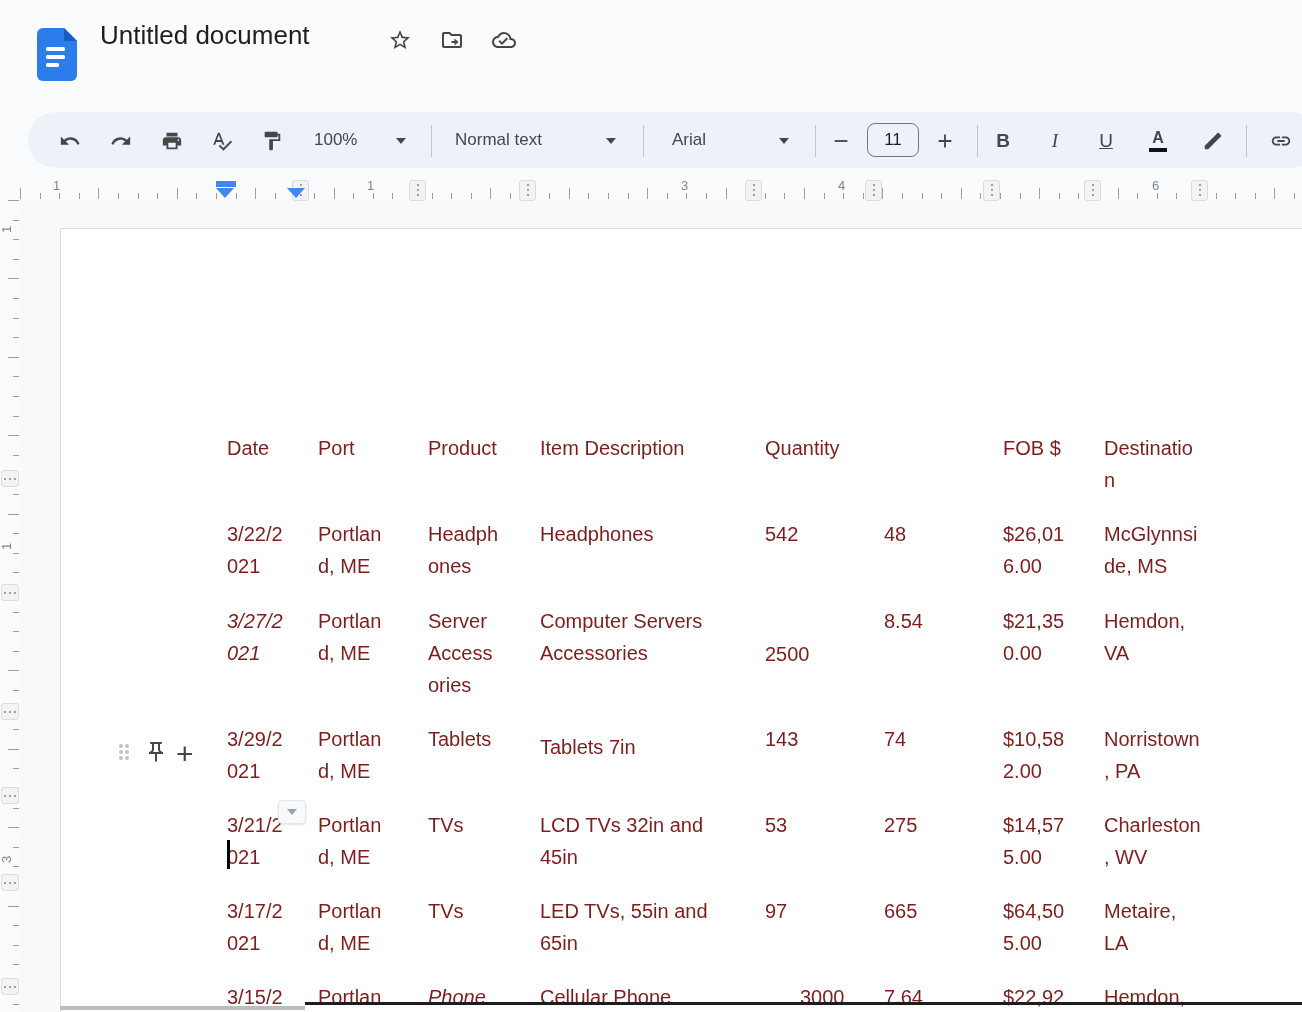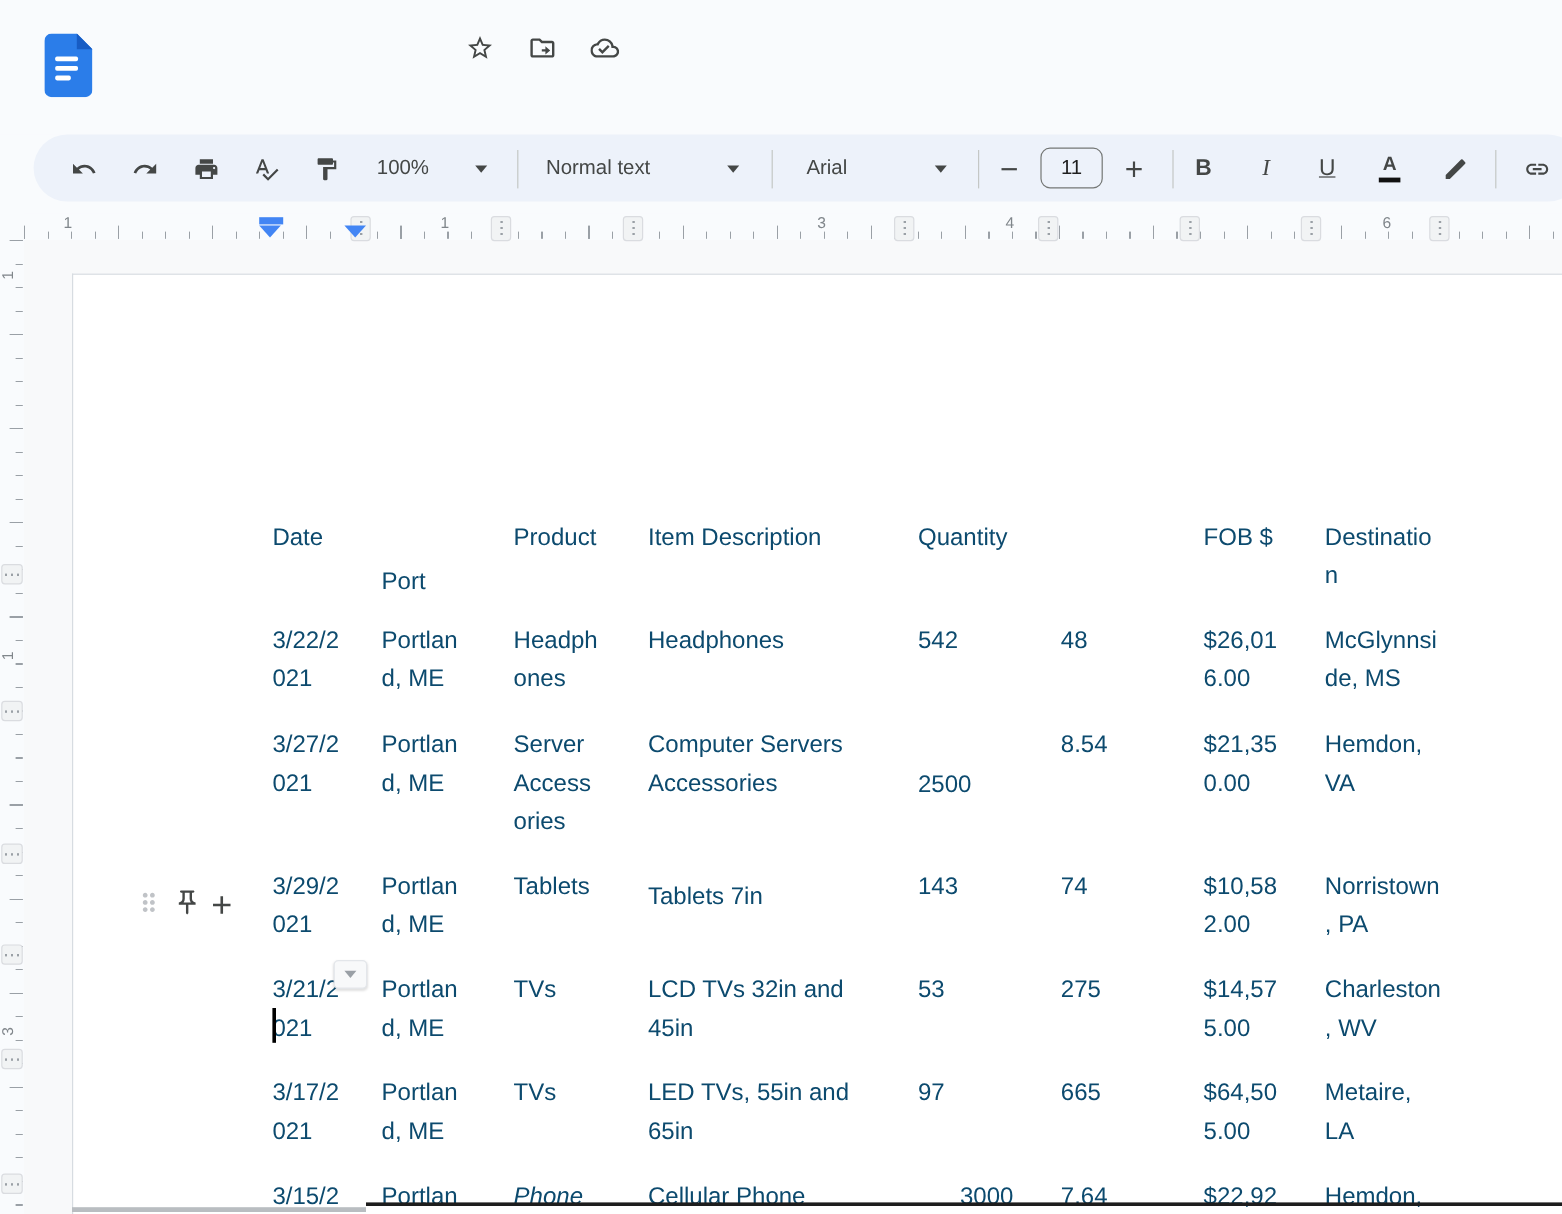--- a/index.html
+++ b/index.html
@@ -53,21 +53,21 @@
   .row-marker .grip{width:13px;height:2px;
       background:repeating-linear-gradient(to right,#9aa0a6 0 2px,transparent 2px 5px);}
   .ind-bar{position:absolute;left:216px;top:181px;width:20px;height:6px;background:#4285f4;z-index:5;}
   .ind-tri{position:absolute;width:0;height:0;border-left:9px solid transparent;
       border-right:9px solid transparent;border-top:10px solid #4285f4;z-index:5;}
   
   .canvas{position:absolute;left:20px;top:200px;width:1282px;height:812px;background:#f8f9fa;}
   .page{position:absolute;left:60px;top:228px;width:1242px;height:784px;background:#ffffff;
         border-left:1px solid #d7dce1;border-top:1px solid #d7dce1;box-sizing:border-box;}
   .doc-overlay{position:absolute;left:0;top:0;width:1302px;height:1012px;z-index:5;pointer-events:none;}
-  .cell{position:absolute;font-size:20px;line-height:32px;color:#0c4a6e;white-space:pre-line;
+  .cell{position:absolute;font-size:20px;line-height:32px;color:#7f1d1d;white-space:pre-line;
         pointer-events:auto;}
   
   .row-controls{position:absolute;left:112px;top:738px;display:flex;align-items:center;gap:8px;z-index:6;}
   .drag-dots svg{width:24px;height:28px;fill:#c0c3c7;}
   .pin-btn svg{width:24px;height:26px;fill:#444746;}
   .plus-btn{font-size:30px;color:#444746;font-weight:300;line-height:26px;}
   .cell-dd{position:absolute;left:278px;top:800px;width:26px;height:22px;background:#f8f9fa;
       border:1px solid #e3e6ea;border-radius:4px;box-shadow:0 1px 2px rgba(0,0,0,.12);z-index:7;
       display:flex;align-items:center;justify-content:center;}
   .cell-dd .tri{width:0;height:0;border-left:5px solid transparent;border-right:5px solid transparent;
@@ -82,20 +82,21 @@
 <div class="screen">
 
   <div class="topbar">
     <svg class="docs-logo" viewBox="0 0 40 53">
       <path fill="#2b7de9" d="M0 6a6 6 0 0 1 6-6h21l13 13v34a6 6 0 0 1-6 6H6a6 6 0 0 1-6-6z"></path>
       <path fill="#175cc4" d="M27 0l13 13H27z"></path>
       <rect x="9" y="19" width="19" height="4" rx="1.5" fill="#fff"></rect>
       <rect x="9" y="27" width="19" height="4" rx="1.5" fill="#fff"></rect>
       <rect x="9" y="35" width="13" height="4" rx="1.5" fill="#fff"></rect>
     </svg>
+    <div class="doc-title">Untitled document</div>
     <div class="title-icon" style="left:386px">
       <svg viewBox="0 0 24 24">
           <path d="M22 9.24l-7.19-.62L12 2 9.19 8.63 2 9.24l5.46 4.73L5.82 21 12 17.27 18.18 21l-1.63-7.03L22 9.24zM12 15.4l-3.76 2.27 1-4.28-3.32-2.88 4.38-.38L12 6.1l1.71 4.04 4.38.38-3.32 2.88 1 4.28L12 15.4z"></path>
         </svg>
     </div>
     <div class="title-icon" style="left:438px">
       <svg viewBox="0 0 24 24">
           <path d="M20 6h-8l-2-2H4c-1.1 0-2 .9-2 2v12c0 1.1.9 2 2 2h16c1.1 0 2-.9 2-2V8c0-1.1-.9-2-2-2zm0 12H4V6h5.17l2 2H20v10zm-8.5-3h3v2.5L18.5 14 14.5 10.5V13h-3v2z"></path>
         </svg>
     </div>
@@ -190,41 +191,41 @@
     <div class="ticks-min"></div>
   </div>
   <div class="ind-bar"></div>
   <div class="ind-tri" style="left:216px;top:188px"></div>
   <div class="ind-tri" style="left:287px;top:188px"></div>
 
   <div class="canvas"></div>
   <div class="page"></div>
   <div class="doc-overlay">
       <div class="cell" style="left: 227px; top: 432px; width: 85px;">Date</div>
-      <div class="cell" style="left: 318px; top: 432px; width: 92px; margin-top: 37px;">Port</div>
+      <div class="cell" style="left: 318px; top: 432px; width: 92px;">Port</div>
       <div class="cell" style="left: 428px; top: 432px; width: 100px;">Product</div>
       <div class="cell" style="left: 540px; top: 432px; width: 212px;">Item Description</div>
       <div class="cell" style="left: 765px; top: 432px; width: 100px;">Quantity</div>
       <div class="cell" style="left: 1003px; top: 432px; width: 86px;">FOB $</div>
       <div class="cell" style="left: 1104px; top: 432px; width: 130px;">Destinatio
 n</div>
       <div class="cell" style="left: 227px; top: 518px; width: 85px;">3/22/2
 021</div>
       <div class="cell" style="left: 318px; top: 518px; width: 92px;">Portlan
 d, ME</div>
       <div class="cell" style="left: 540px; top: 518px; width: 212px;">Headphones</div>
       <div class="cell" style="left: 428px; top: 518px; width: 100px;">Headph
 ones</div>
       <div class="cell" style="left: 765px; top: 518px; width: 100px;">542</div>
       <div class="cell" style="left: 884px; top: 518px; width: 100px;">48</div>
       <div class="cell" style="left: 1003px; top: 518px; width: 86px;">$26,01
 6.00</div>
       <div class="cell" style="left: 1104px; top: 518px; width: 130px;">McGlynnsi
 de, MS</div>
-      <div class="cell" style="left: 227px; top: 605px; width: 85px;">3/27/2
+      <div class="cell" style="left: 227px; top: 605px; width: 85px; font-style: italic;">3/27/2
 021</div>
       <div class="cell" style="left: 318px; top: 605px; width: 92px;">Portlan
 d, ME</div>
       <div class="cell" style="left: 540px; top: 605px; width: 212px;">Computer Servers
 Accessories</div>
       <div class="cell" style="left: 428px; top: 605px; width: 100px;">Server
 Access
 ories</div>
       <div class="cell" style="left: 765px; top: 605px; width: 100px; margin-top: 33px;">2500</div>
       <div class="cell" style="left: 884px; top: 605px; width: 100px;">8.54</div>

